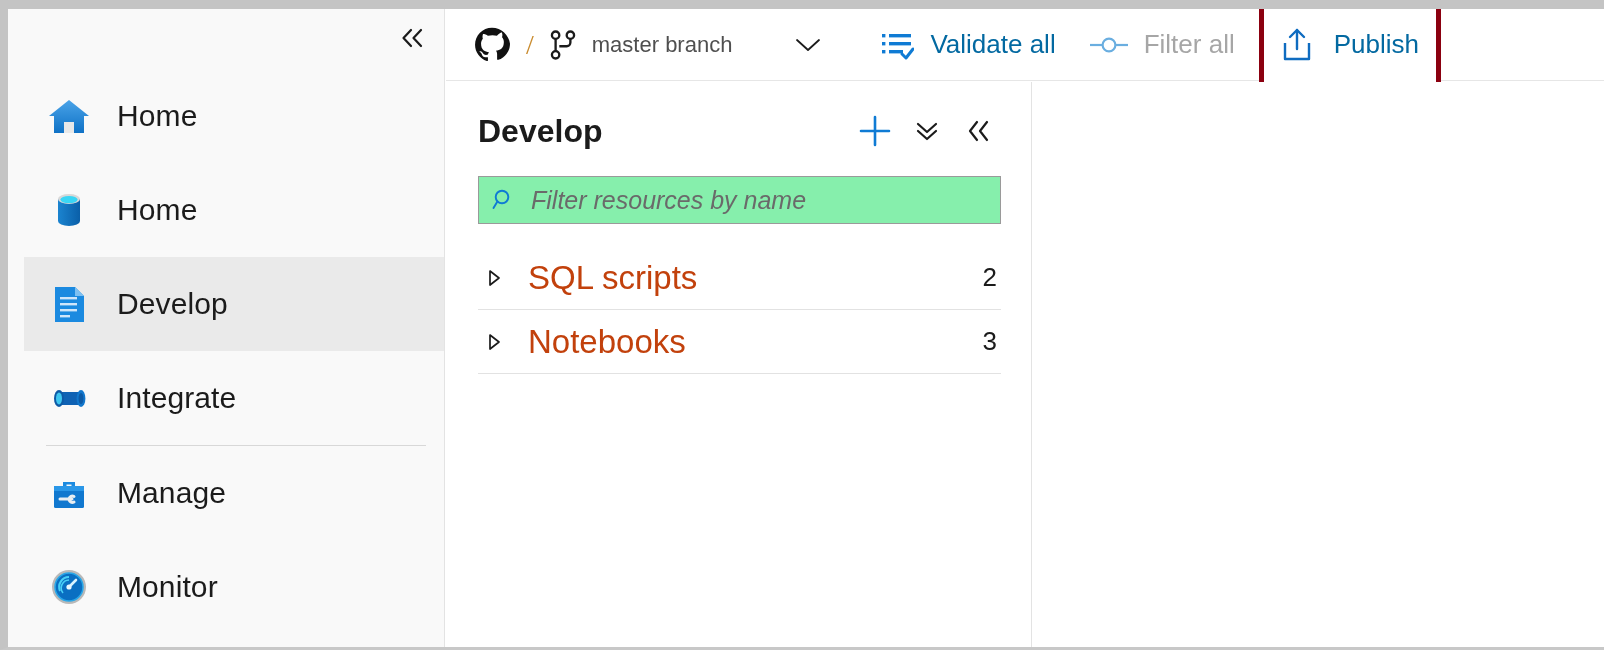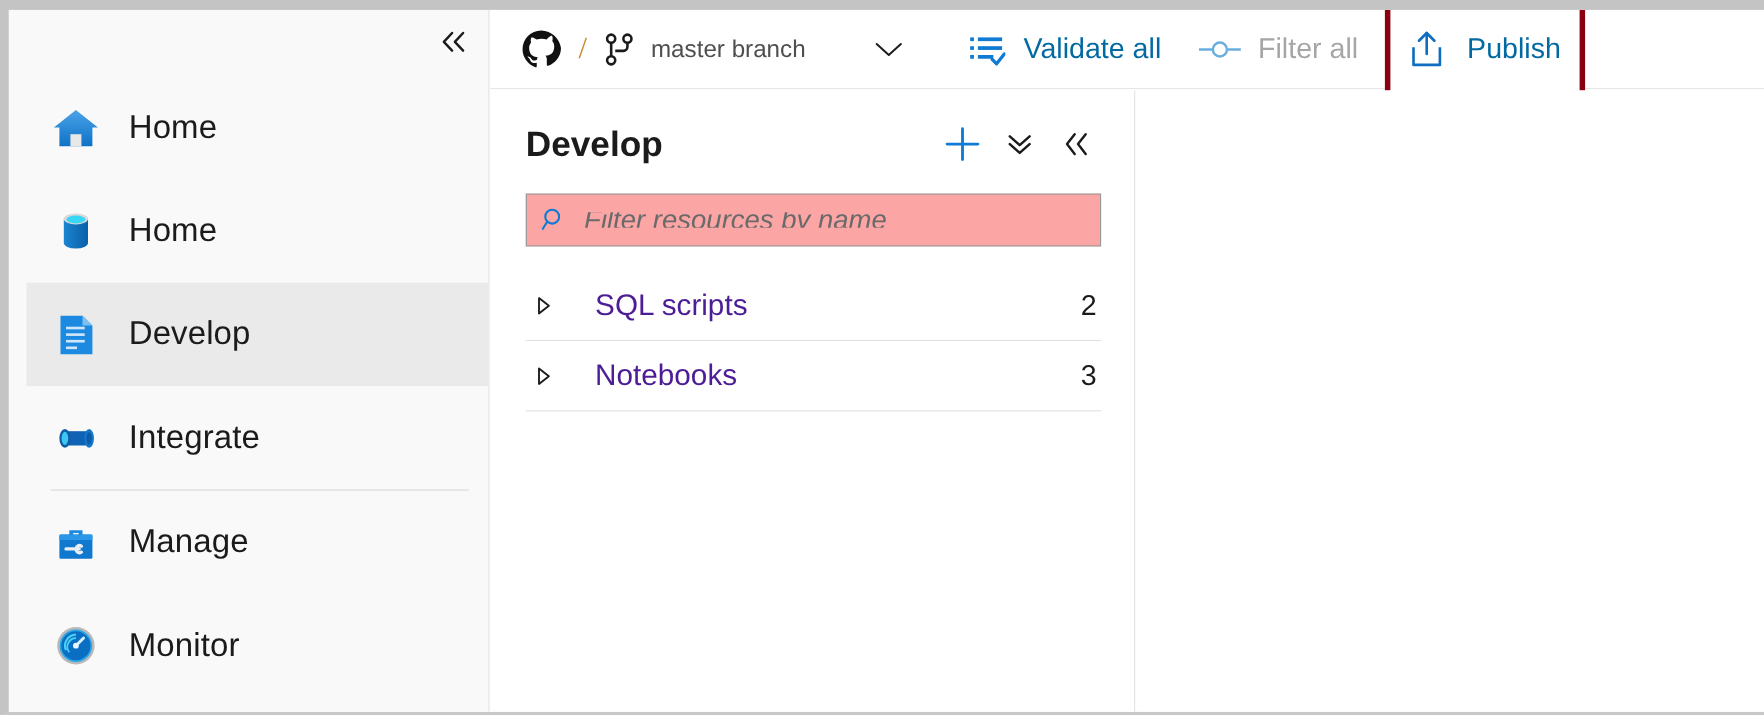--- a/index.html
+++ b/index.html
@@ -188,22 +188,23 @@
     justify-content: center;
     cursor: pointer;
     margin-left: 8px;
   }
 
   #filter-box {
     margin: 22px 30px 0 32px;
     height: 48px;
     border: 1px solid #9a9a9a;
     display: flex;
+    align-items: center;
     padding: 16px 12px;
-    background: #fca5a5;
+    background: #86efac;
   }
   #filter-input {
     border: none;
     outline: none;
     flex: 1;
     font-size: 25px;
     font-style: italic;
     color: #5d5d5d;
     font-family: "Liberation Sans", sans-serif;
     background: transparent;
@@ -224,23 +225,23 @@
   }
   .tree-expander {
     width: 28px;
     flex: 0 0 28px;
     display: flex;
     align-items: center;
     justify-content: center;
     margin-left: 2px;
   }
   .tree-label {
-    margin-left: 33px;
-    font-size: 27px;
-    color: #4c1d95;
+    margin-left: 20px;
+    font-size: 33px;
+    color: #c2410c;
     flex: 1;
   }
   .tree-count {
     font-size: 26px;
     color: #1b1b1b;
     padding-right: 4px;
   }
 
   
   #canvas {

